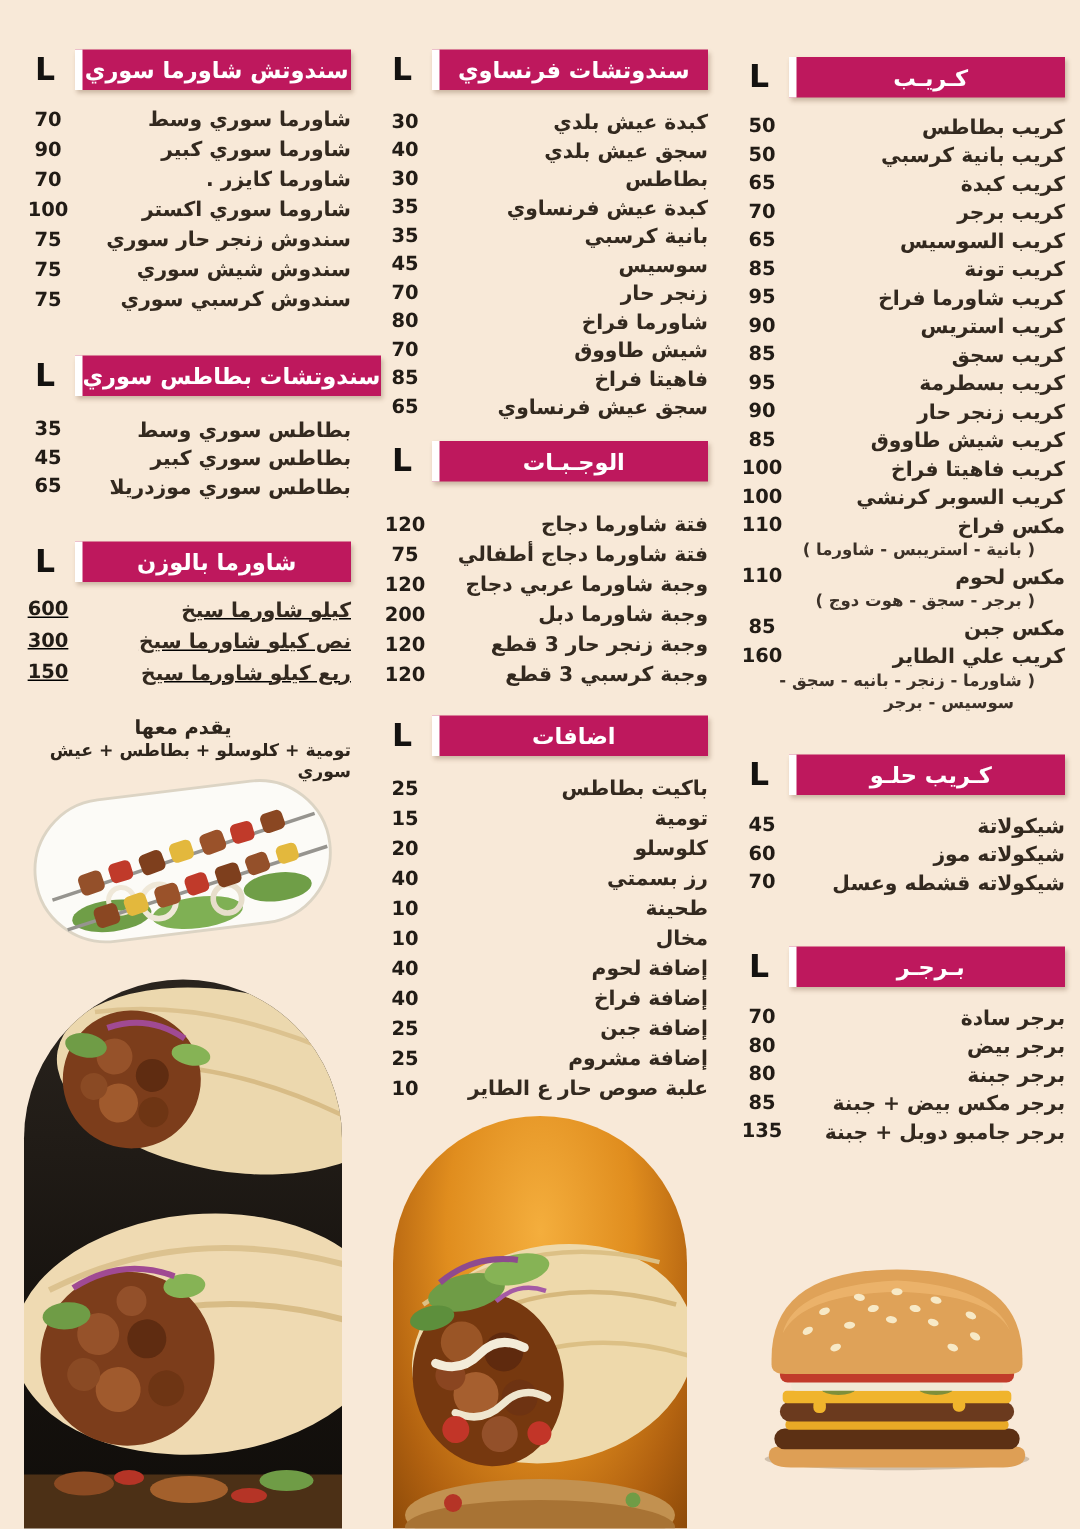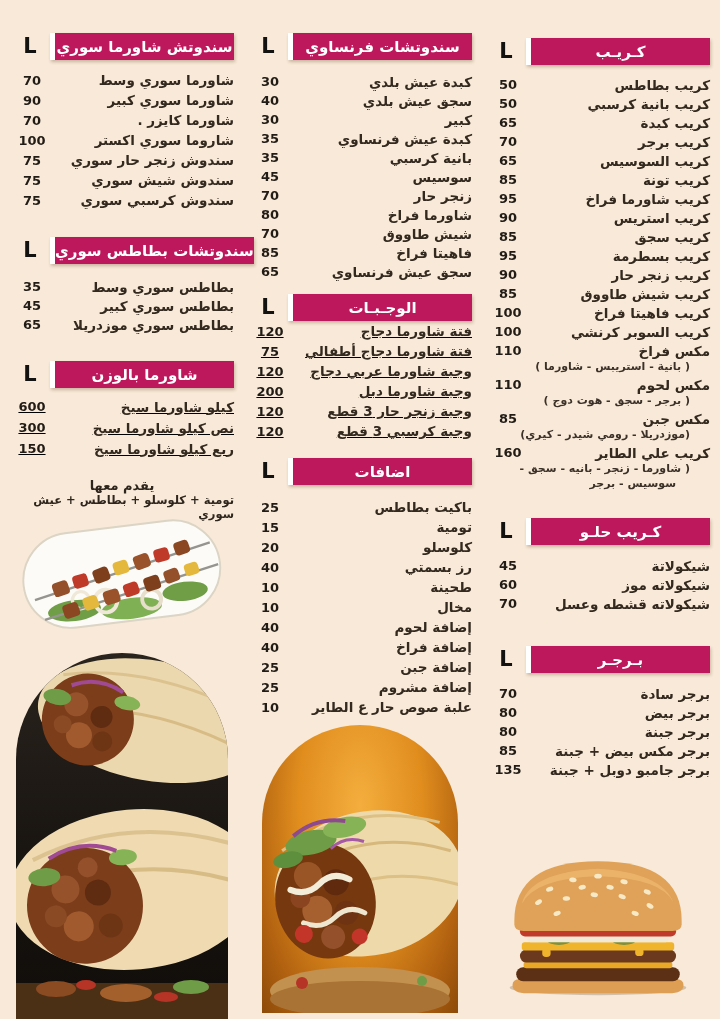--- a/index.html
+++ b/index.html
@@ -197,21 +197,21 @@
       <div class="row">
           <span class="price">30</span>
           <span class="nm">كبدة عيش بلدي</span>
         </div>
       <div class="row">
           <span class="price">40</span>
           <span class="nm">سجق عيش بلدي</span>
         </div>
       <div class="row">
           <span class="price">30</span>
-          <span class="nm">كبير</span>
+          <span class="nm">بطاطس</span>
         </div>
       <div class="row">
           <span class="price">35</span>
           <span class="nm">كبدة عيش فرنساوي</span>
         </div>
       <div class="row">
           <span class="price">35</span>
           <span class="nm">بانية كرسبي</span>
         </div>
       <div class="row">
@@ -239,21 +239,21 @@
           <span class="nm">سجق عيش فرنساوي</span>
         </div>
     </div>
 
     <div class="sec-head" style="margin-top:13px;">
       <span class="size">L</span>
       <div class="bar">
           <span>الوجـبـات</span>
         </div>
     </div>
-    <div class="rows h20" style="margin-top:0;text-decoration:underline;">
+    <div class="rows h20" style="margin-top:19px;">
       <div class="row">
           <span class="price">120</span>
           <span class="nm">فتة شاورما دجاج</span>
         </div>
       <div class="row">
           <span class="price">75</span>
           <span class="nm">فتة شاورما دجاج أطفالي</span>
         </div>
       <div class="row">
           <span class="price">120</span>
@@ -429,21 +429,20 @@
       <div class="note">( بانية - استريبس - شاورما )</div>
       <div class="row">
           <span class="price">110</span>
           <span class="nm">مكس لحوم</span>
         </div>
       <div class="note">( برجر - سجق - هوت دوج )</div>
       <div class="row">
           <span class="price">85</span>
           <span class="nm">مكس جبن</span>
         </div>
-      <div class="note">(موزدريلا - رومي شيدر - كيري)</div>
       <div class="row">
           <span class="price">160</span>
           <span class="nm">كريب علي الطاير</span>
         </div>
       <div class="note">( شاورما - زنجر - بانيه - سجق -</div>
       <div class="note note-b">سوسيس - برجر</div>
     </div>
 
     <div class="sec-head" style="margin-top:26px;">
       <span class="size">L</span>

